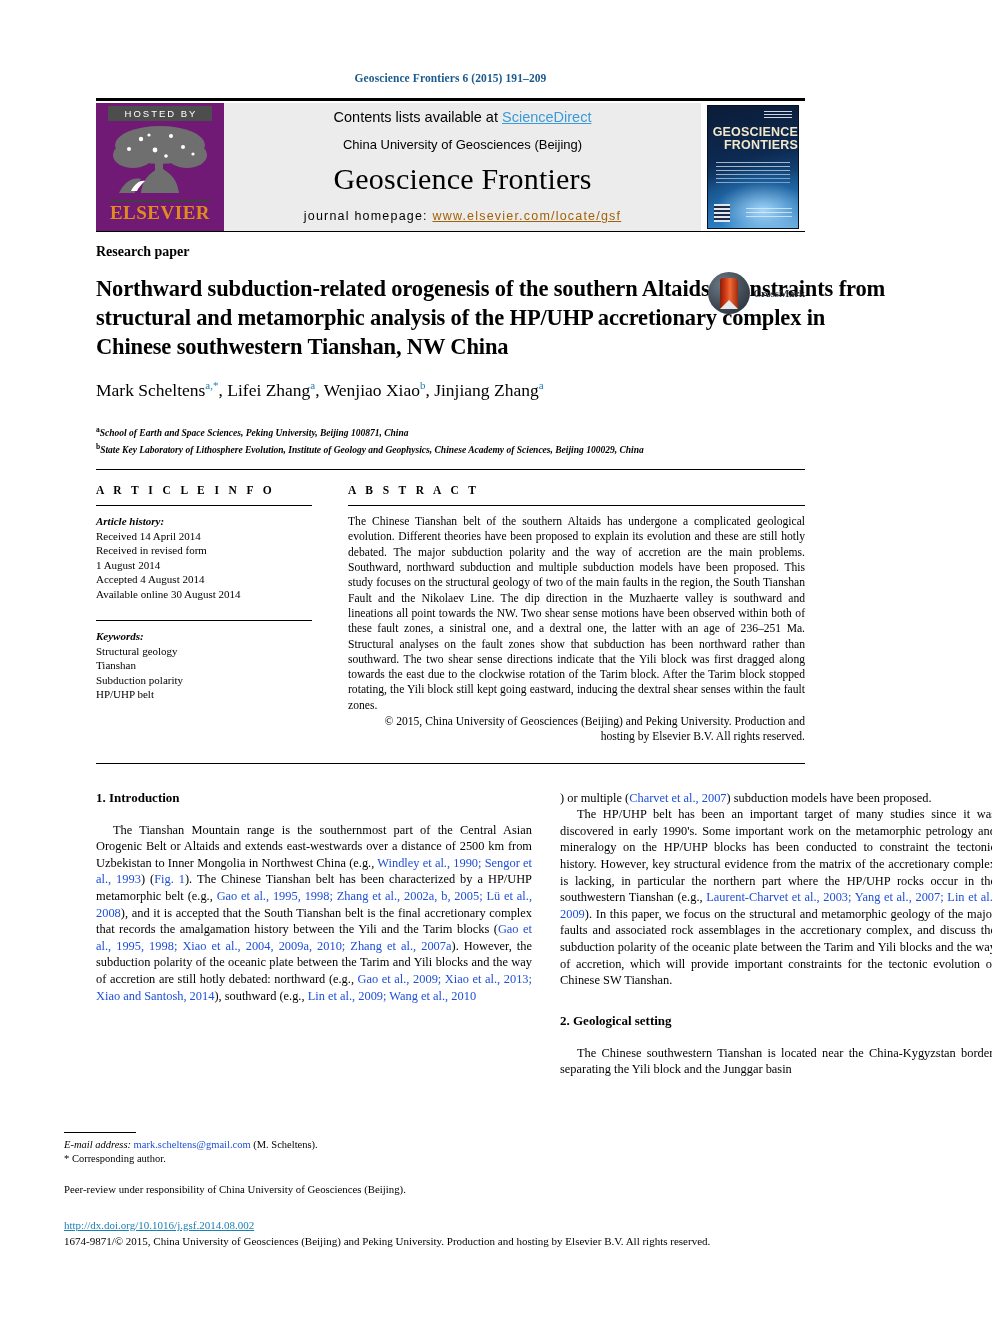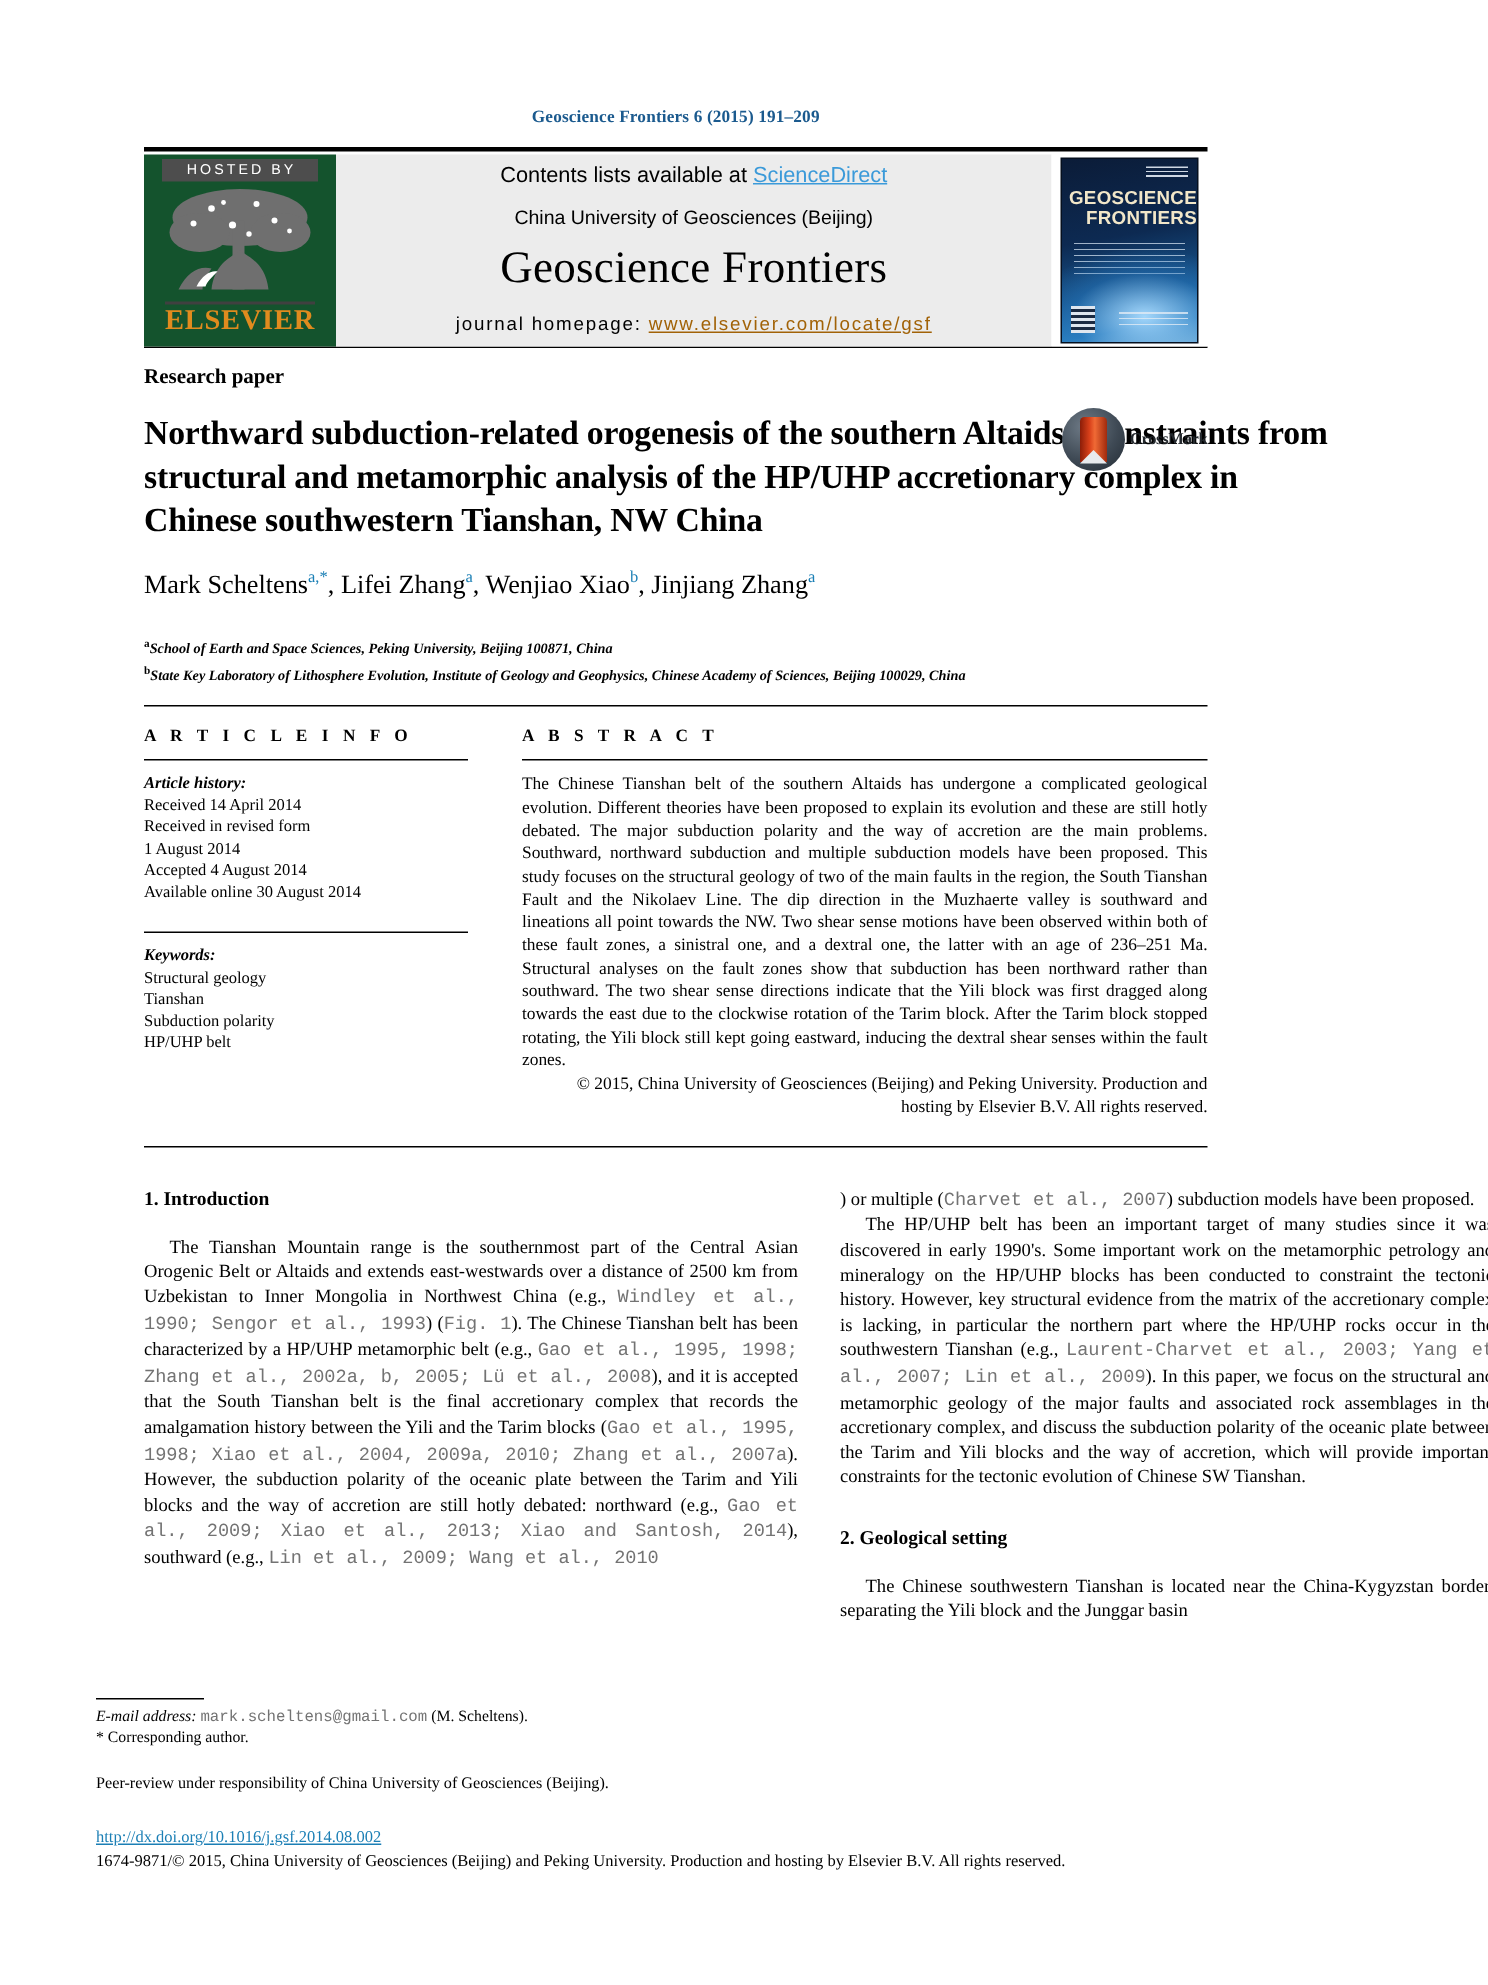--- a/index.html
+++ b/index.html
@@ -31,21 +31,21 @@
   .rule-thick { border-top: 3px solid #000; margin-top: 14px; }
   .masthead {
     display: flex;
     align-items: stretch;
     height: 128px;
     margin-top: 2px;
   }
   .mh-left {
     width: 128px;
     flex: 0 0 128px;
-    background: #14532d;
+    background: #701a75;
     display: flex;
     flex-direction: column;
     align-items: center;
     justify-content: flex-start;
     padding-top: 3px;
   }
   .hosted-by {
     background: #4d4d4d;
     color: #ffffff;
     font-family: "Liberation Sans", sans-serif;
@@ -237,21 +237,21 @@
     font-size: 12.4px;
     line-height: 16.6px;
     text-align: justify;
     text-indent: 17px;
     margin: 0;
     font-family: "Liberation Serif", serif;
     -webkit-hyphens: none; hyphens: none;
   }
   p.body.cont { text-indent: 0; }
   a.ref, .ref {
-    color: #737373; text-decoration: none; font-family: Liberation Mono, monospace;
+    color: #1d4ed8; text-decoration: none;
   }
 
   
   .footnote {
     position: absolute;
     left: 64px; top: 1132px; width: 436px;
   }
   .fn-rule { border-top: 1px solid #000; width: 72px; margin-bottom: 5px; }
   .fn-line { font-size: 10.5px; line-height: 14px; font-family: "Liberation Serif", serif; }
   .fn-line .it { font-style: italic; }

